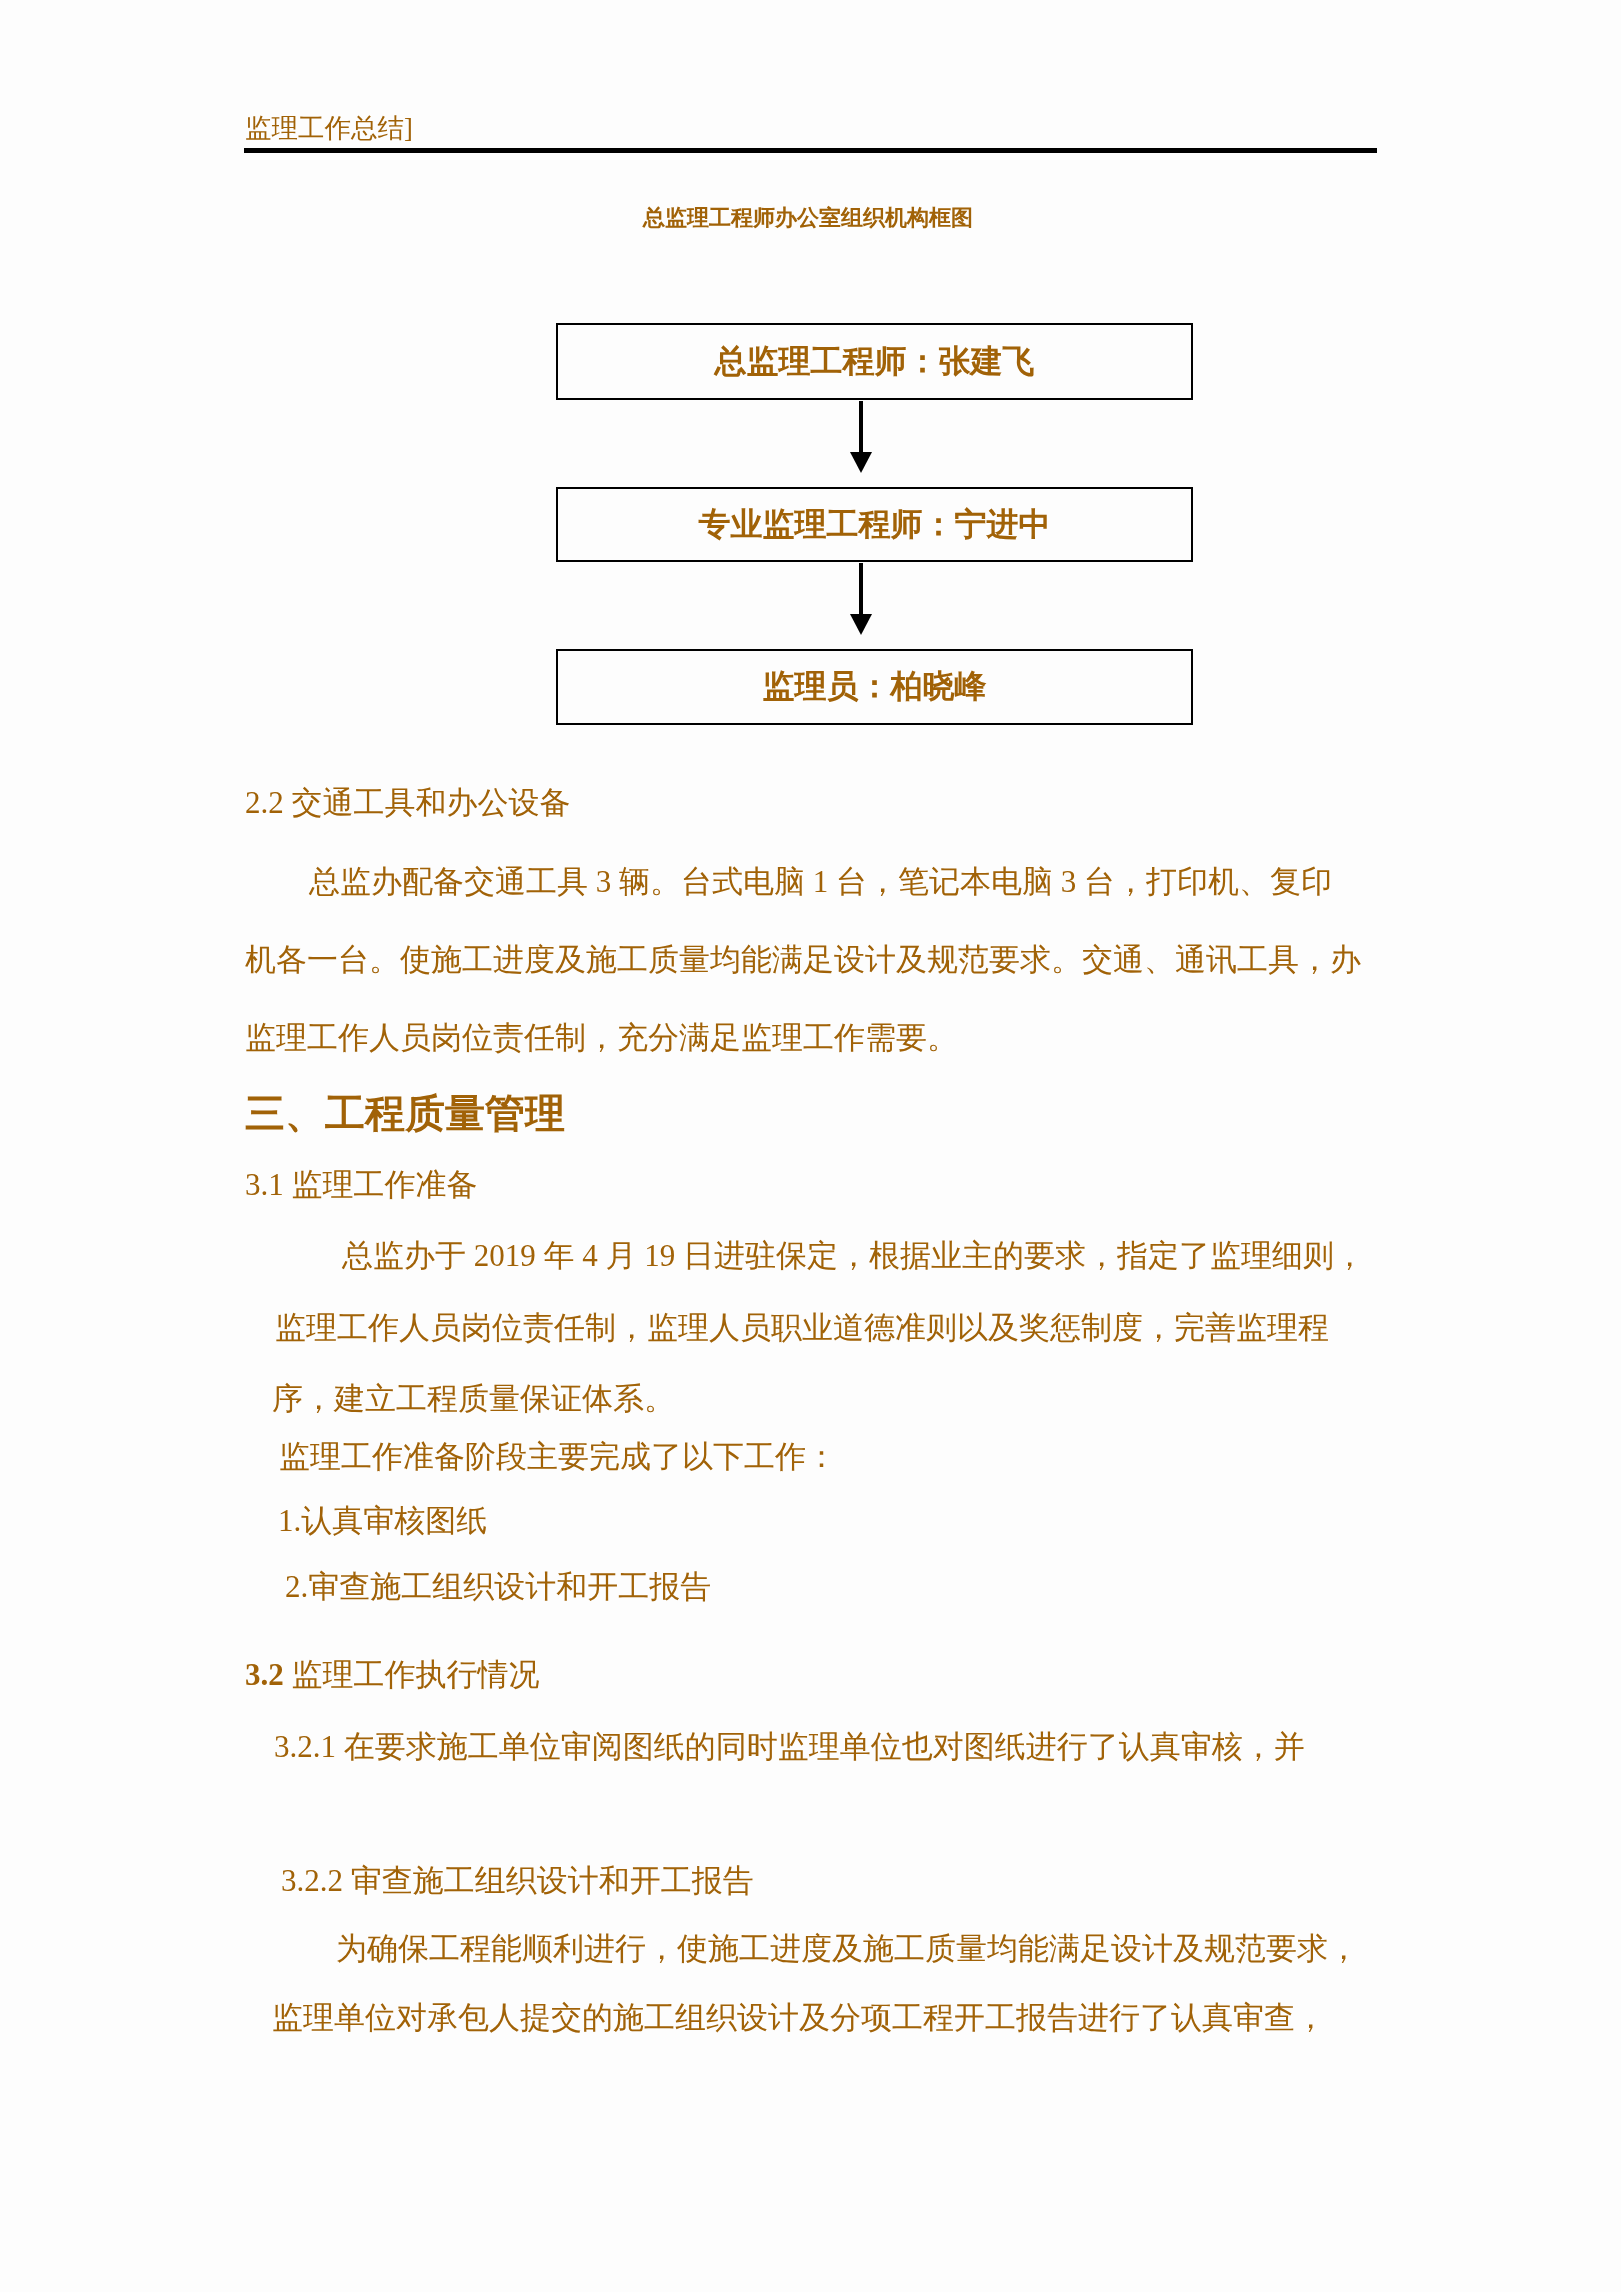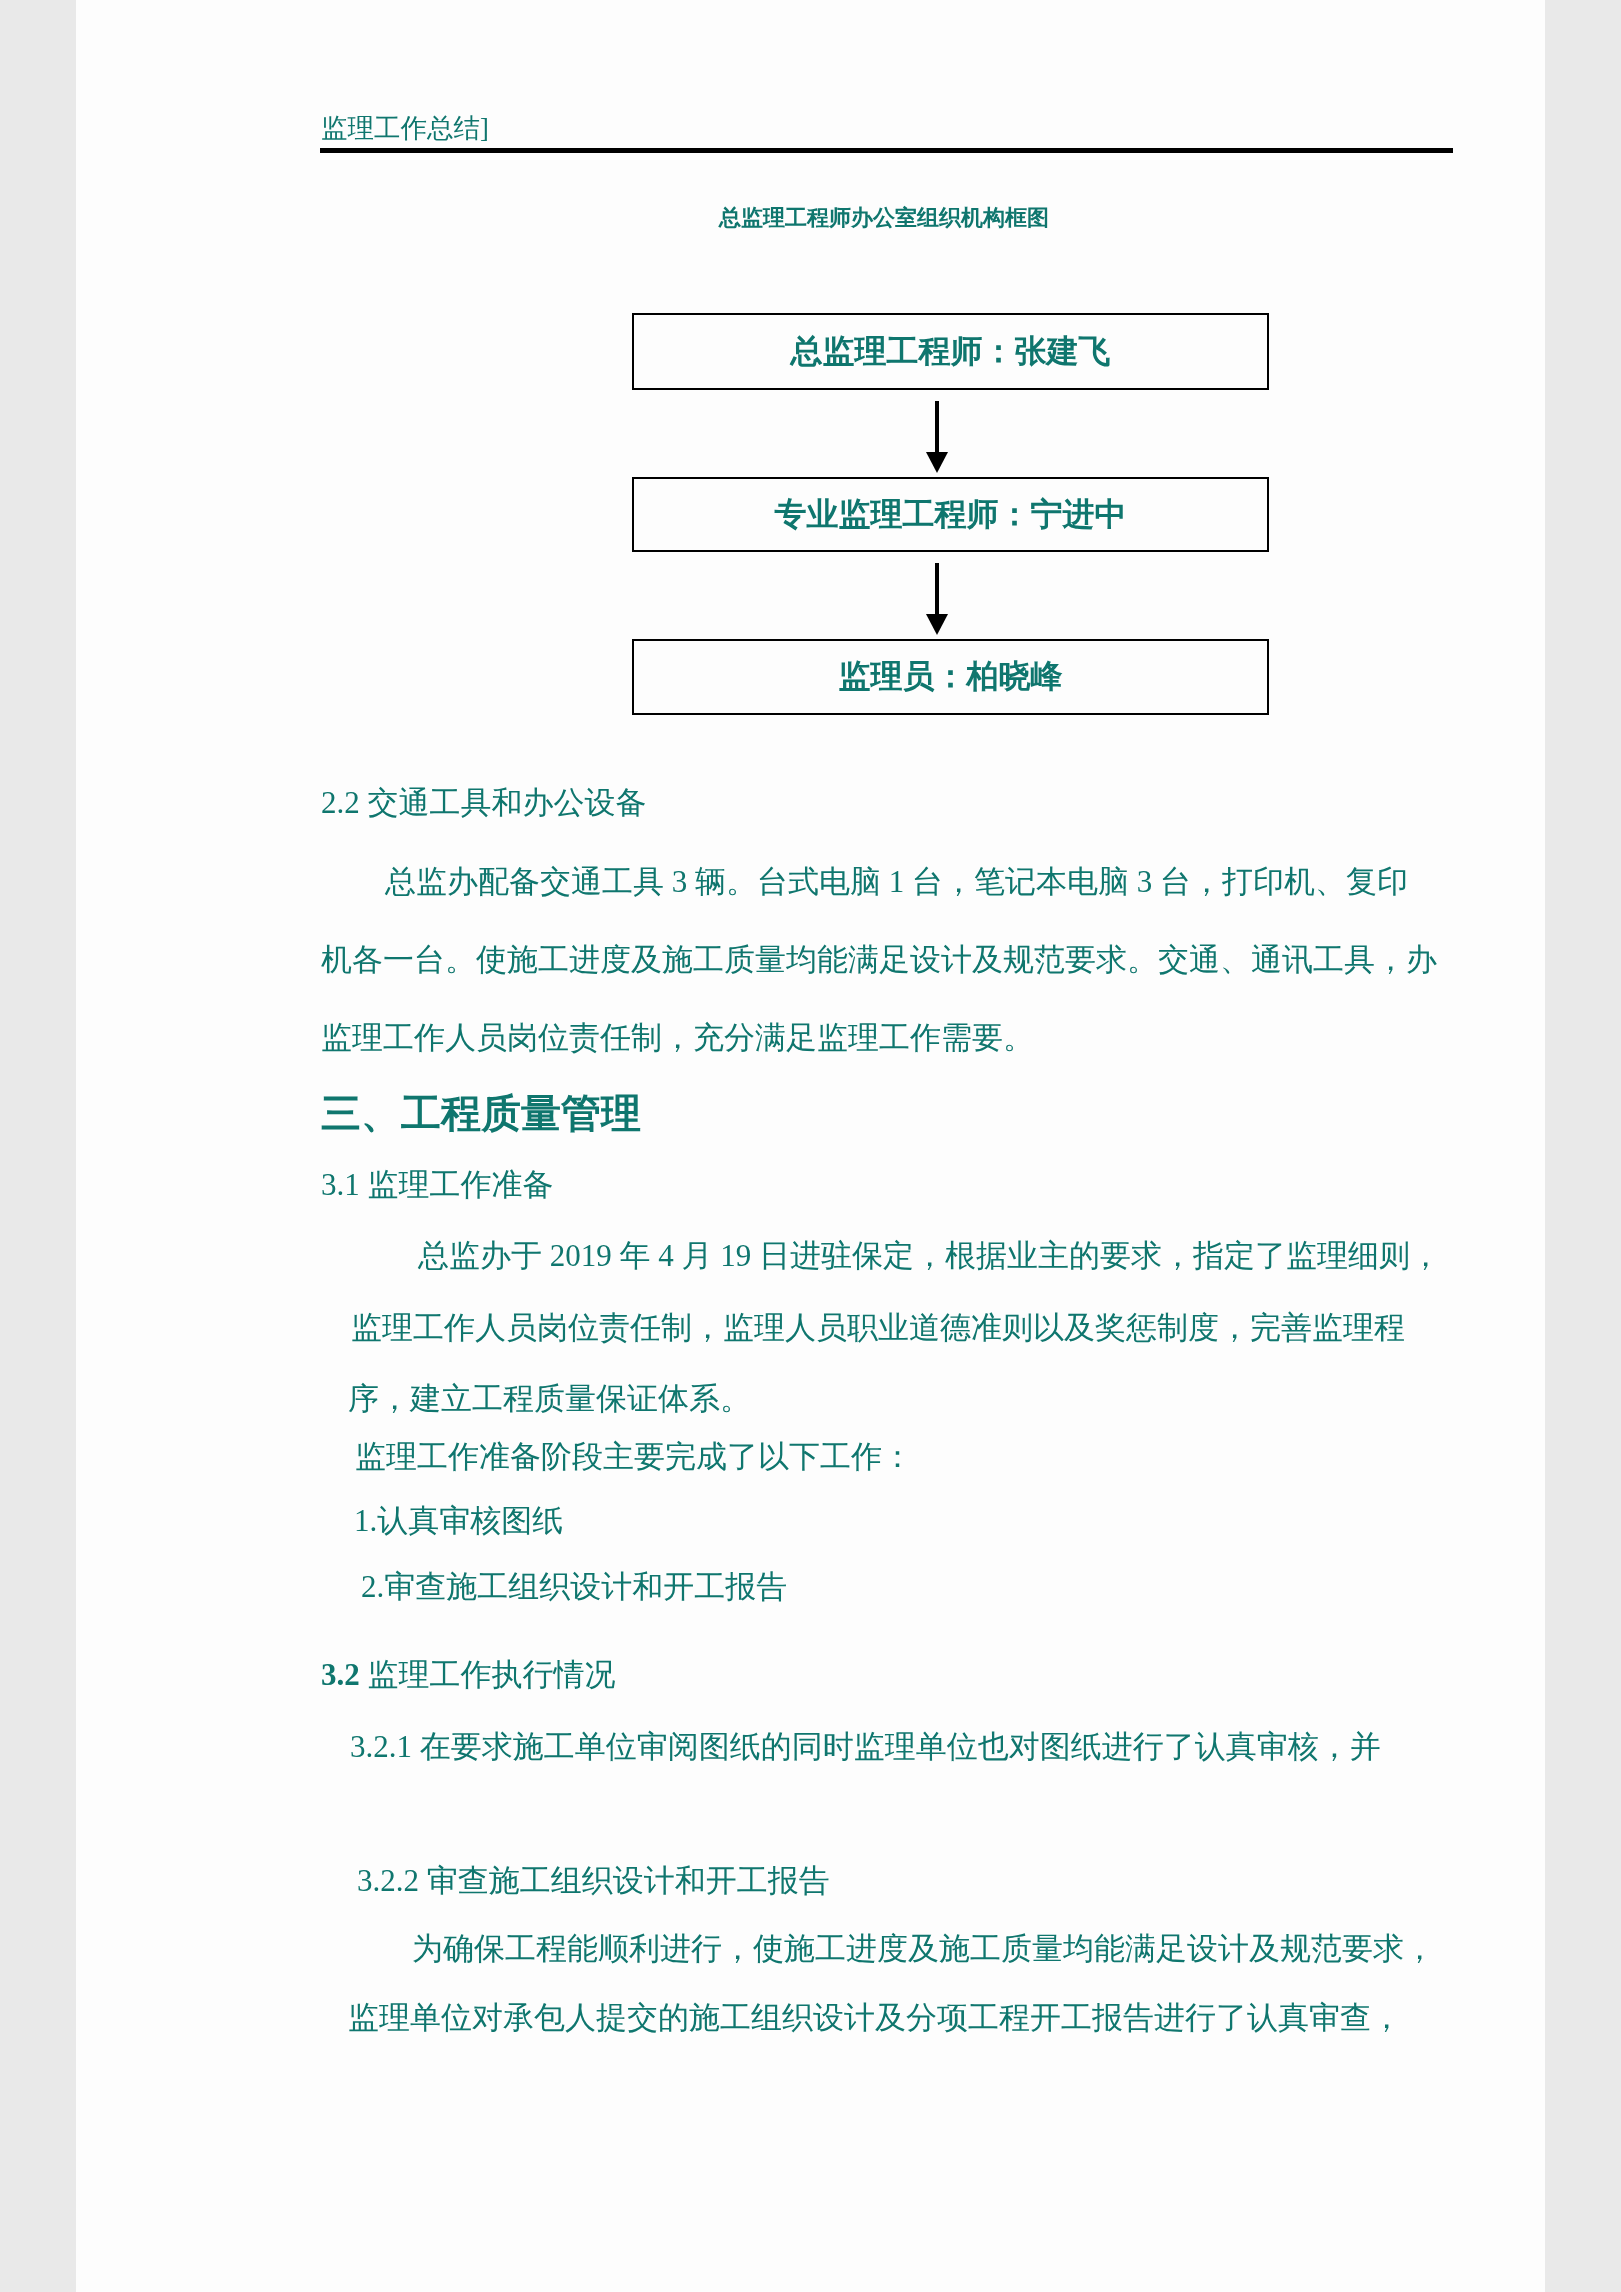--- a/index.html
+++ b/index.html
@@ -1,21 +1,21 @@
 <!DOCTYPE html>
 <html><head>
 <meta charset="utf-8">
 <style>
   html,body{margin:0;padding:0;background:#e9e9e9;}
   .page{
     position:relative;
-    width:1469px;height:2293px;
+    width:1621px;height:2293px;
     margin:0 auto;
     background:#fdfdfd;
-    color:#0f766e;
+    color:#a16207;
     font-family:"Liberation Serif","DejaVu Serif",serif;
     overflow:hidden;
     text-align:center;
   }
   .header-text{
     position:absolute;left:245px;top:112px;
     font-size:26.5px;line-height:33px;white-space:nowrap;
   }
   .header-rule{
     position:absolute;left:244px;top:148px;
@@ -23,20 +23,21 @@
   }
   .chart-title{
     position:absolute;left:643px;top:196px;
     font-size:22px;font-weight:bold;line-height:43px;white-space:nowrap;
   }
   .flow-box{
     position:absolute;left:556px;width:637px;
     box-sizing:border-box;border:2.9px solid #000;
     display:flex;align-items:center;justify-content:center;
     background:#fdfdfd;
+    margin-top:10px;
   }
   .flow-box .box-label{
     font-size:32px;font-weight:bold;white-space:nowrap;
   }
   .flow-arrow{position:absolute;left:849px;width:23.5px;}
   .flow-arrow .shaft{display:block;margin:0 auto;width:3.9px;height:51px;background:#000;}
   .flow-arrow .head{
     display:block;margin:0 auto;width:0;height:0;
     border-left:11.8px solid transparent;border-right:11.8px solid transparent;
     border-top:21.6px solid #000;

